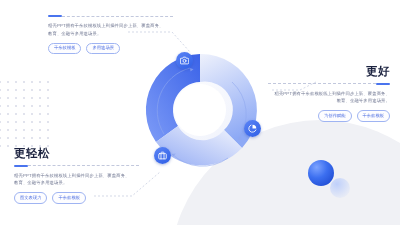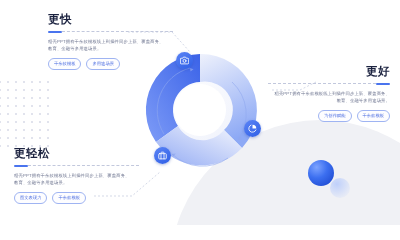--- a/index.html
+++ b/index.html
@@ -166,21 +166,20 @@
       <span>
         <svg viewBox="0 0 24 24" fill="none" stroke="currentColor" stroke-width="2.2" stroke-linecap="round" stroke-linejoin="round">
           <rect x="2" y="7" width="20" height="14" rx="2"></rect>
           <path d="M16 21V5a2 2 0 0 0-2-2h-4a2 2 0 0 0-2 2v16"></path>
         </svg>
       </span>
     </div>
   </div>
 
   <div class="block block-fast">
-    <h2 class="title">更快</h2>
     <div class="rule">
       <span class="solid"></span>
       <span class="dash"></span>
     </div>
     <p class="desc">稻壳PPT拥有千余款模板线上到插件同步上新、覆盖商务、教育、金融等多用途场景。</p>
     <div class="tags">
       <span class="tag">千余款模板</span>
       <span class="tag">多用途场景</span>
     </div>
   </div>

